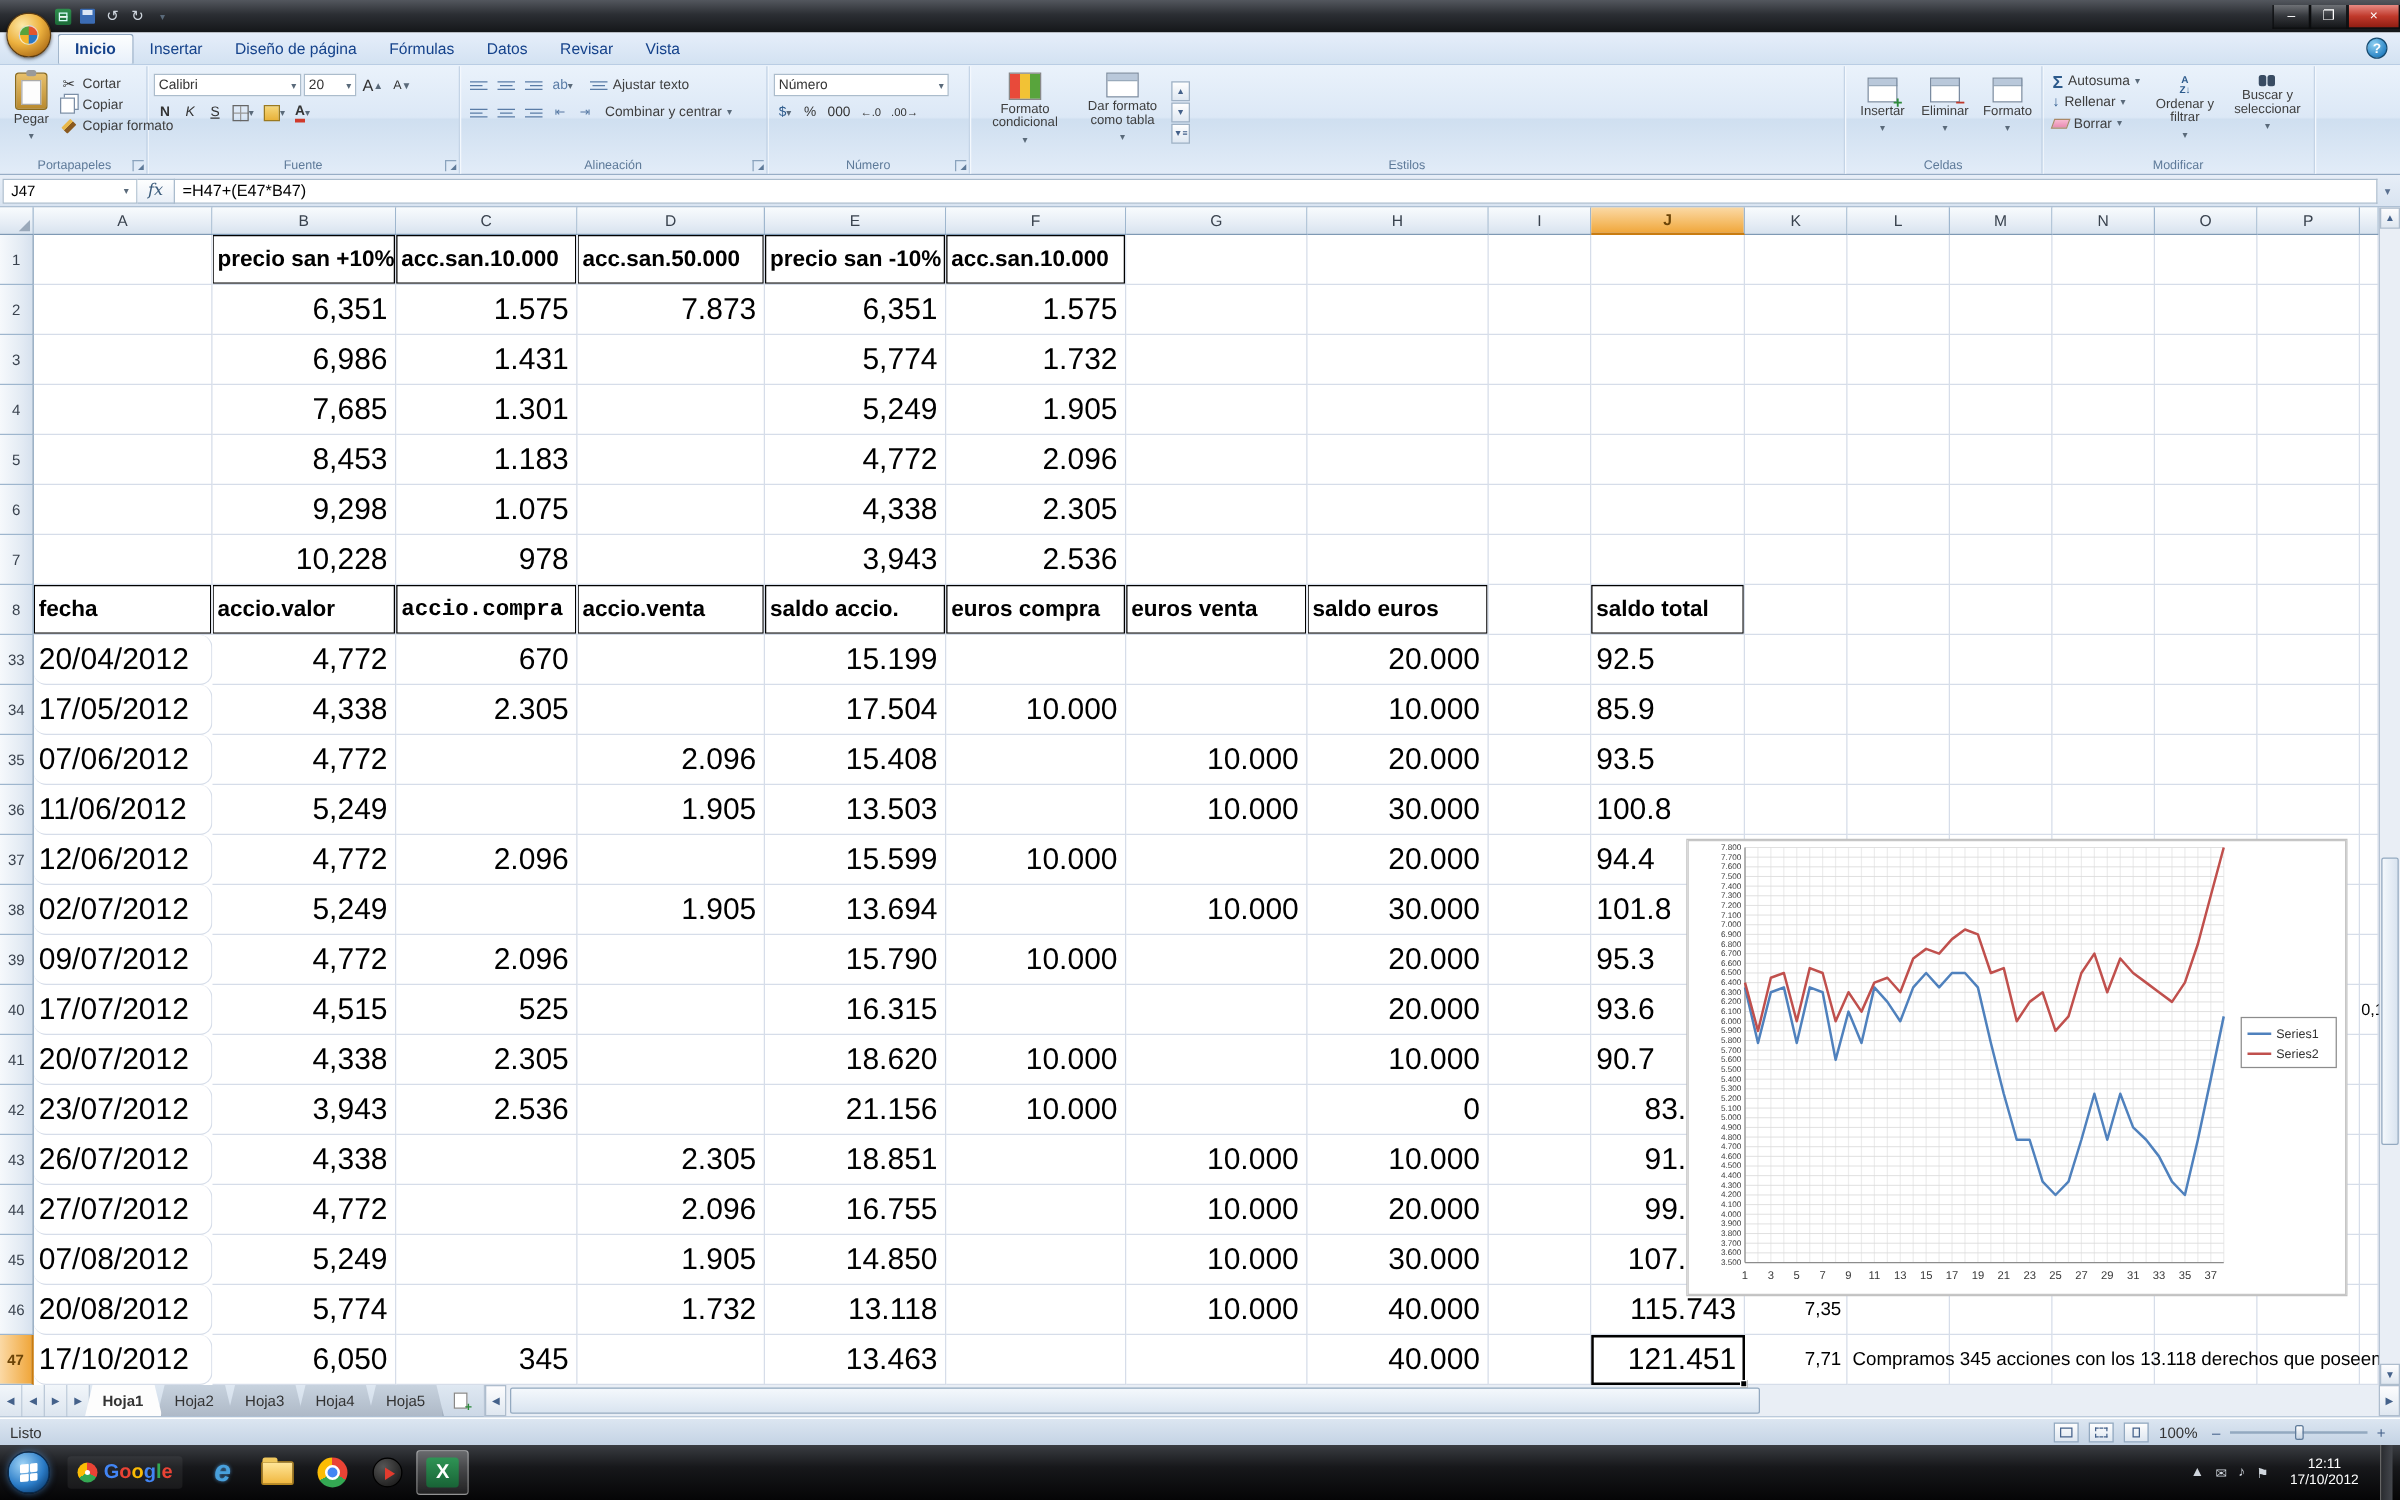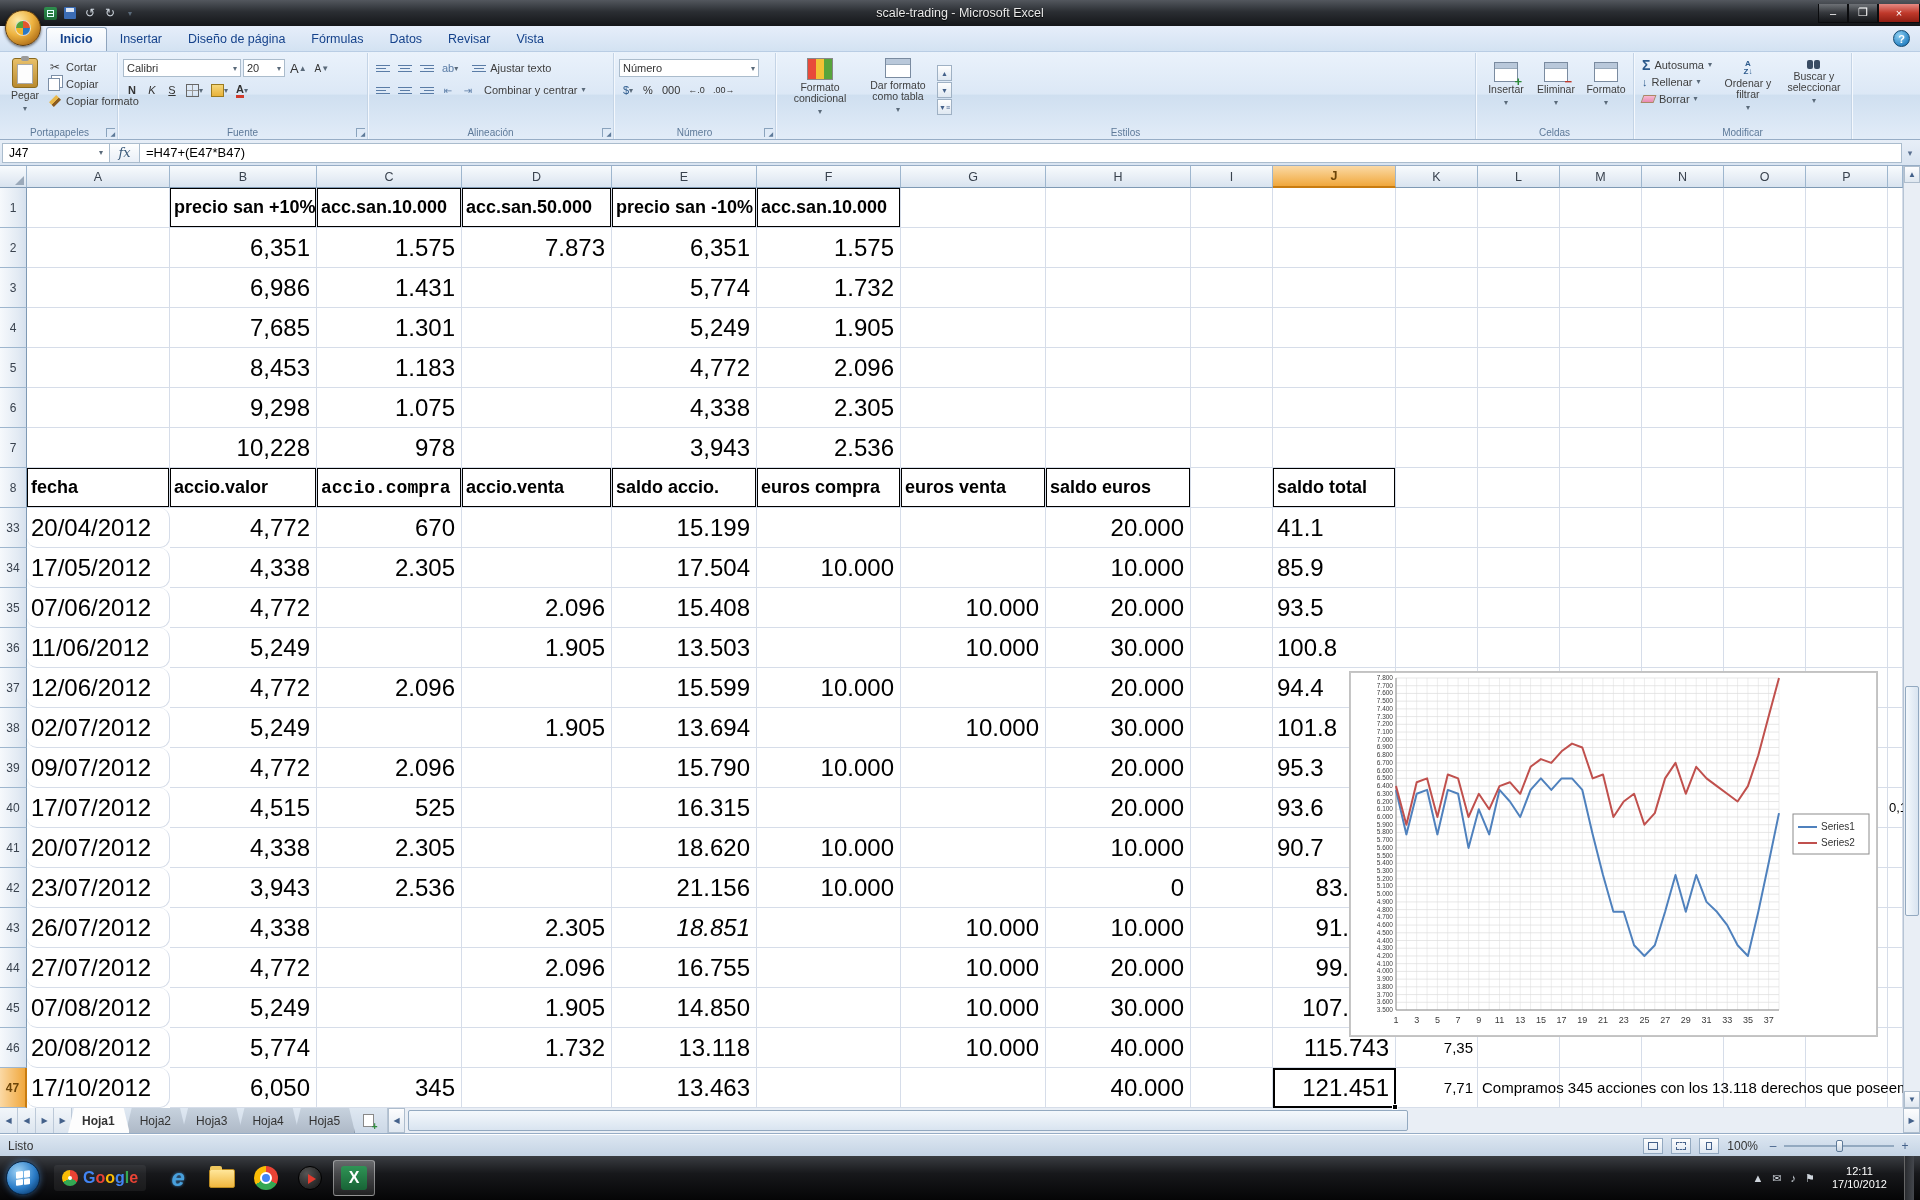--- a/index.html
+++ b/index.html
@@ -164,21 +164,20 @@
       <span class="qat-ic">
           <span class="ic-xl"></span>
         </span>
       <span class="qat-ic">
           <span class="ic-save"></span>
         </span>
       <span class="qat-ic">↺</span>
       <span class="qat-ic">↻</span>
       <span class="qat-ic caret">▾</span>
     </div>
-    <div id="title-text">scale-trading - Microsoft Excel</div>
     <div id="winbtns">
       <div class="winbtn">–</div>
       <div class="winbtn">❐</div>
       <div class="winbtn close">×</div>
     </div>
   </div>
 
   <div id="tabsrow">
     <div id="office-btn">
         <div class="flower"></div>
@@ -639,21 +638,21 @@
           <div class="rowhdr">33</div>
           <div class="cell c-d" style="width: 143px;">20/04/2012</div>
           <div class="cell c-n" style="width: 147px;">4,772</div>
           <div class="cell c-n" style="width: 145px;">670</div>
           <div class="cell" style="width: 150px;"></div>
           <div class="cell c-n" style="width: 145px;">15.199</div>
           <div class="cell" style="width: 144px;"></div>
           <div class="cell" style="width: 145px;"></div>
           <div class="cell c-n" style="width: 145px;">20.000</div>
           <div class="cell" style="width: 82px;"></div>
-          <div class="cell c-jp" style="width: 123px;">41.1</div>
+          <div class="cell c-jp" style="width: 123px;">92.5</div>
           <div class="cell" style="width: 82px;"></div>
           <div class="cell" style="width: 82px;"></div>
           <div class="cell" style="width: 82px;"></div>
           <div class="cell" style="width: 82px;"></div>
           <div class="cell" style="width: 82px;"></div>
           <div class="cell" style="width: 82px;"></div>
           <div class="cell" style="width: 15px;"></div>
         </div>
         <div class="grow-line">
           <div class="rowhdr">34</div>
@@ -834,21 +833,21 @@
           <div class="cell" style="width: 82px;"></div>
           <div class="cell" style="width: 82px;"></div>
           <div class="cell" style="width: 15px;"></div>
         </div>
         <div class="grow-line">
           <div class="rowhdr">43</div>
           <div class="cell c-d" style="width: 143px;">26/07/2012</div>
           <div class="cell c-n" style="width: 147px;">4,338</div>
           <div class="cell" style="width: 145px;"></div>
           <div class="cell c-n" style="width: 150px;">2.305</div>
-          <div class="cell c-n" style="width: 145px; font-style: italic;">18.851</div>
+          <div class="cell c-n" style="width: 145px;">18.851</div>
           <div class="cell" style="width: 144px;"></div>
           <div class="cell c-n" style="width: 145px;">10.000</div>
           <div class="cell c-n" style="width: 145px;">10.000</div>
           <div class="cell" style="width: 82px;"></div>
           <div class="cell c-n" style="width: 123px;">91.776</div>
           <div class="cell c-sr" style="width: 82px;">5,83</div>
           <div class="cell" style="width: 82px;"></div>
           <div class="cell" style="width: 82px;"></div>
           <div class="cell" style="width: 82px;"></div>
           <div class="cell" style="width: 82px;"></div>

